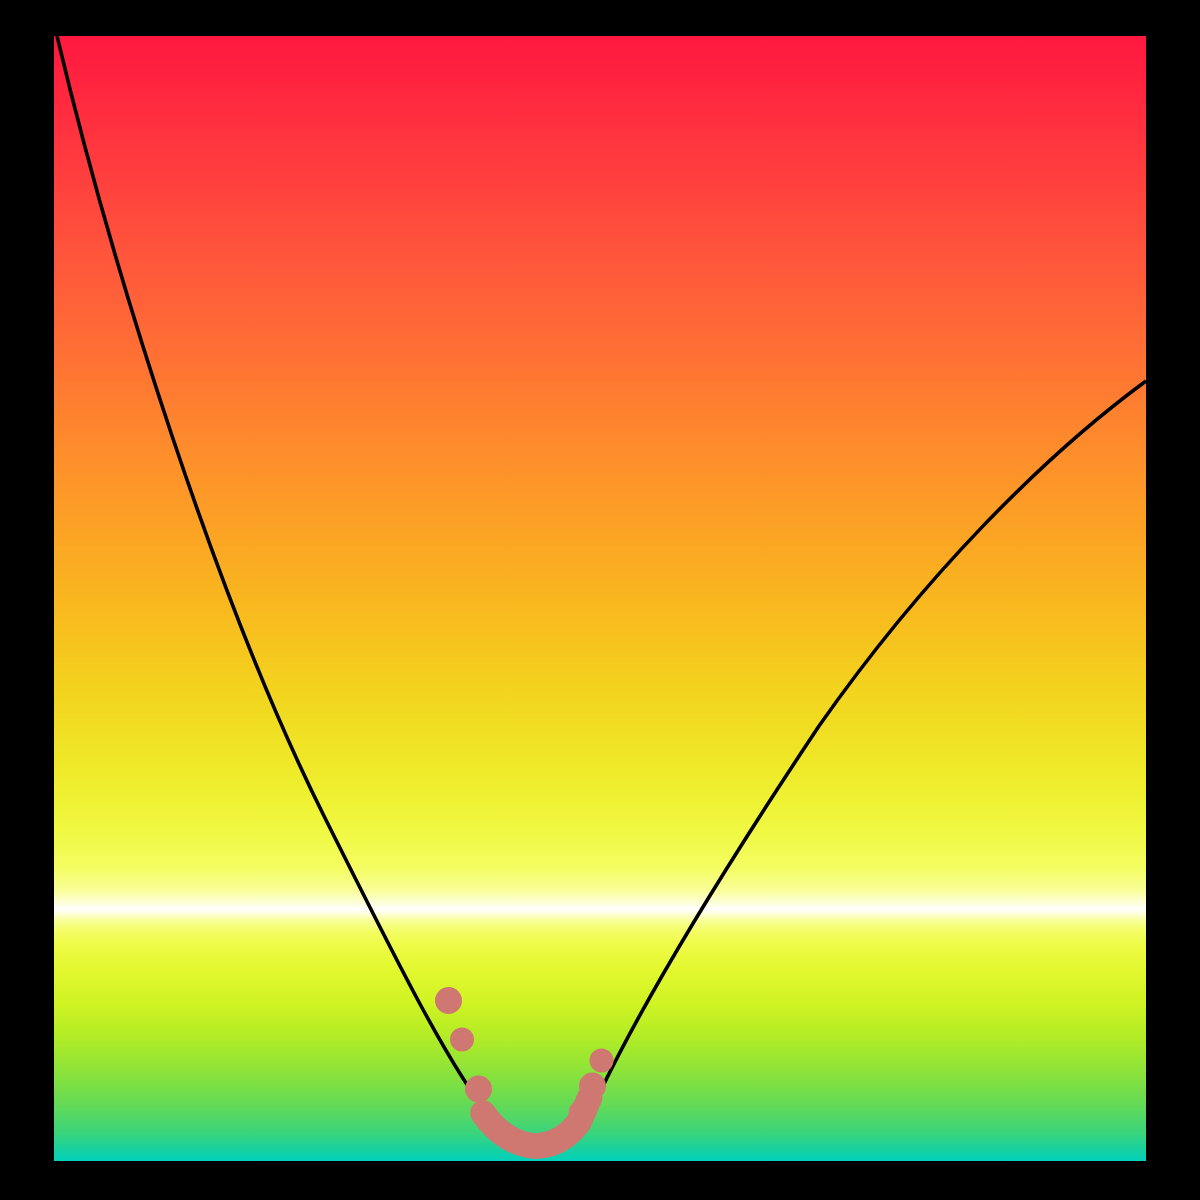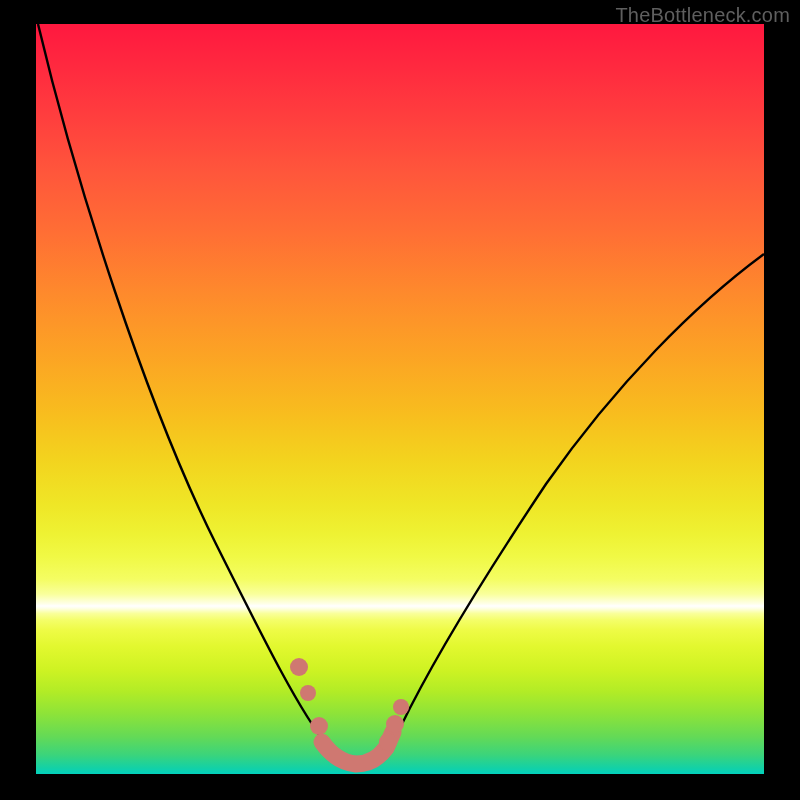--- a/index.html
+++ b/index.html
@@ -71,21 +71,20 @@
     top: 0;
     width: 728px;
     height: 750px;
   }
 </style>
 </head>
 <body>
 
 <div class="frame">
 
-  <div class="watermark">TheBottleneck.com</div>
 
   <div class="plot">
     <svg class="curve" viewBox="0 0 728 750" preserveAspectRatio="none">
 
       <path d="M 2 0
                C 40 160, 110 380, 180 520
                C 230 620, 265 690, 292 722
                C 305 735, 318 738, 332 736
                C 346 733, 355 722, 365 702
                C 395 640, 450 550, 510 460

